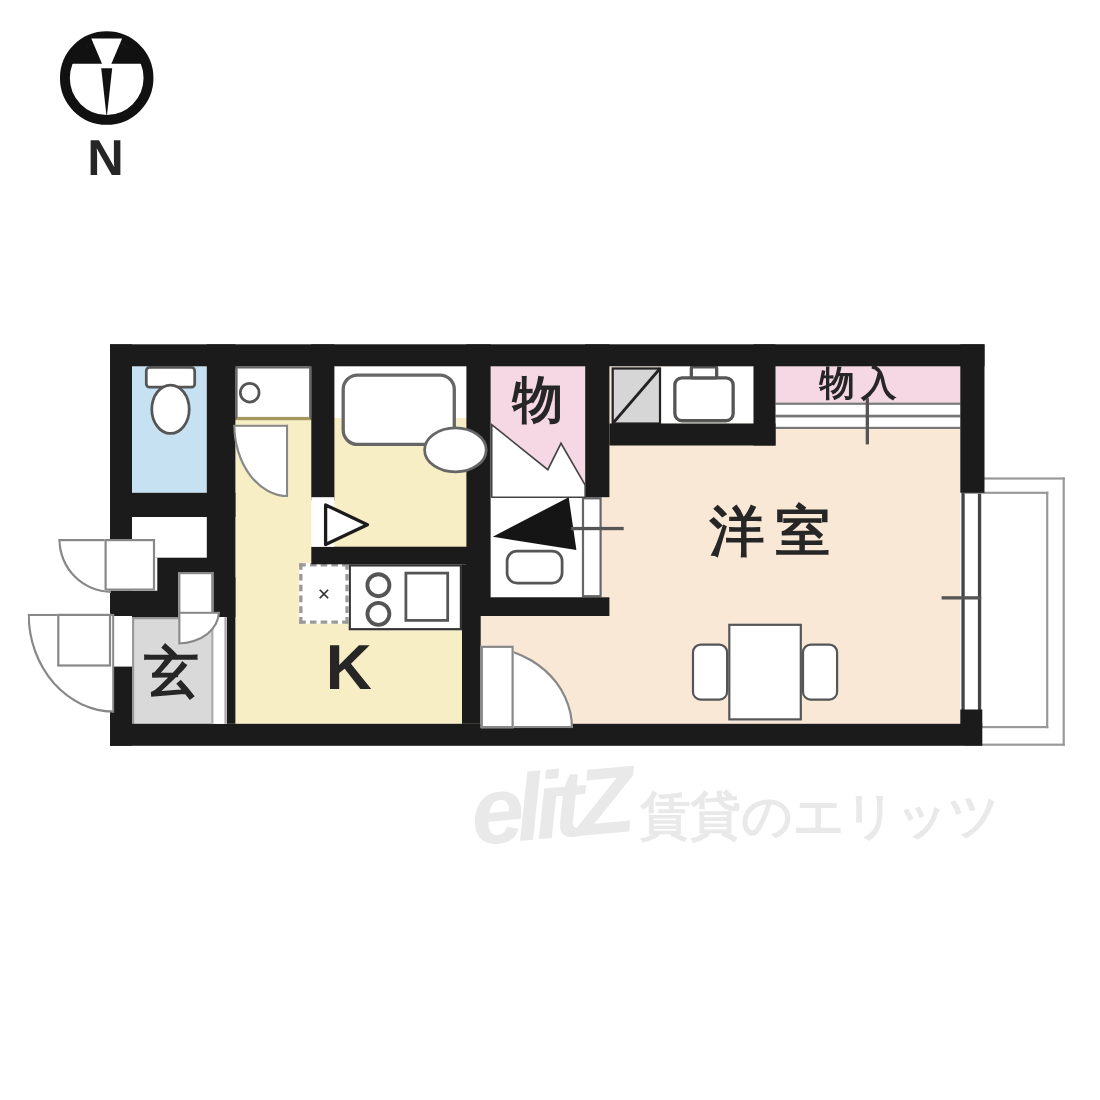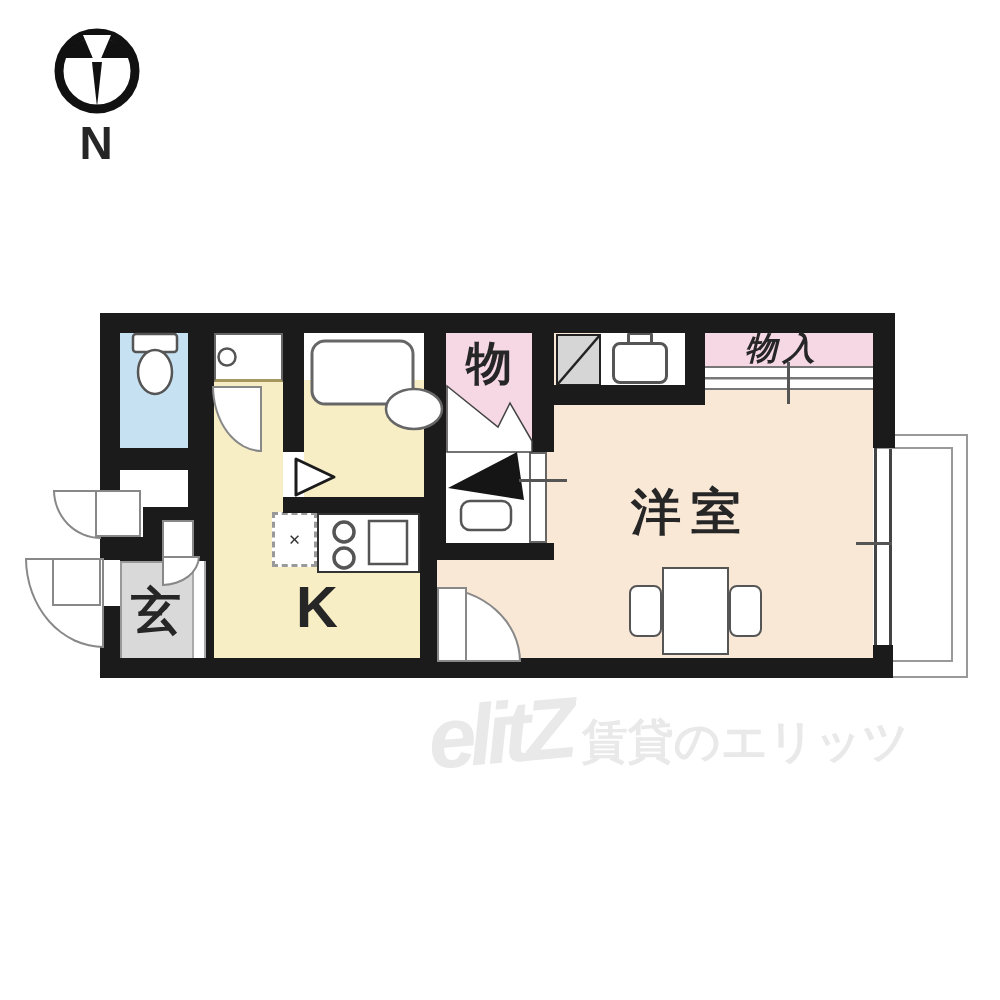--- a/index.html
+++ b/index.html
@@ -119,22 +119,22 @@
   <div class="arc" style="left:162px;top:556px;width:34px;height:26px;border-radius:0 0 100% 0;"></div>
   <div class="arc" style="left:212px;top:386px;width:46px;height:62px;border-radius:0 0 0 100%;"></div>
   <div class="arc" style="left:437px;top:587px;width:80px;height:71px;border-radius:0 100% 0 0;"></div>
   <div class="leaf" style="left:437px;top:587px;width:26px;height:71px;"></div>
 
   <div class="tick" style="left:519px;top:479px;width:48px;height:3px;"></div>
   <div class="tick" style="left:787px;top:362px;width:3px;height:42px;"></div>
   <div class="tick" style="left:856px;top:542px;width:36px;height:3px;"></div>
 
   <div class="lbl" style="left:446px;top:340px;width:86px;font-size:46px;">物</div>
-  <div class="lbl" style="left:705px;top:332px;width:156px;font-size:32px;letter-spacing:6px;font-style:italic;">物入</div>
-  <div class="lbl" style="left:606px;top:458px;width:170px;font-size:50px;letter-spacing:10px;margin-top:29px;">洋室</div>
+  <div class="lbl" style="left:705px;top:332px;width:156px;font-size:32px;letter-spacing:6px;">物入</div>
+  <div class="lbl" style="left:620px;top:458px;width:170px;font-size:50px;letter-spacing:10px;">洋室</div>
   <div class="lbl" style="left:214px;top:578px;width:206px;font-size:58px;font-weight:700;">K</div>
   <div class="lbl" style="left:120px;top:586px;width:72px;font-size:50px;">玄</div>
 
   <div id="watermark">
     <span id="wm-logo">elitZ</span>
     <span id="wm-caption">賃貸のエリッツ</span>
   </div>
 
 </div>
 

